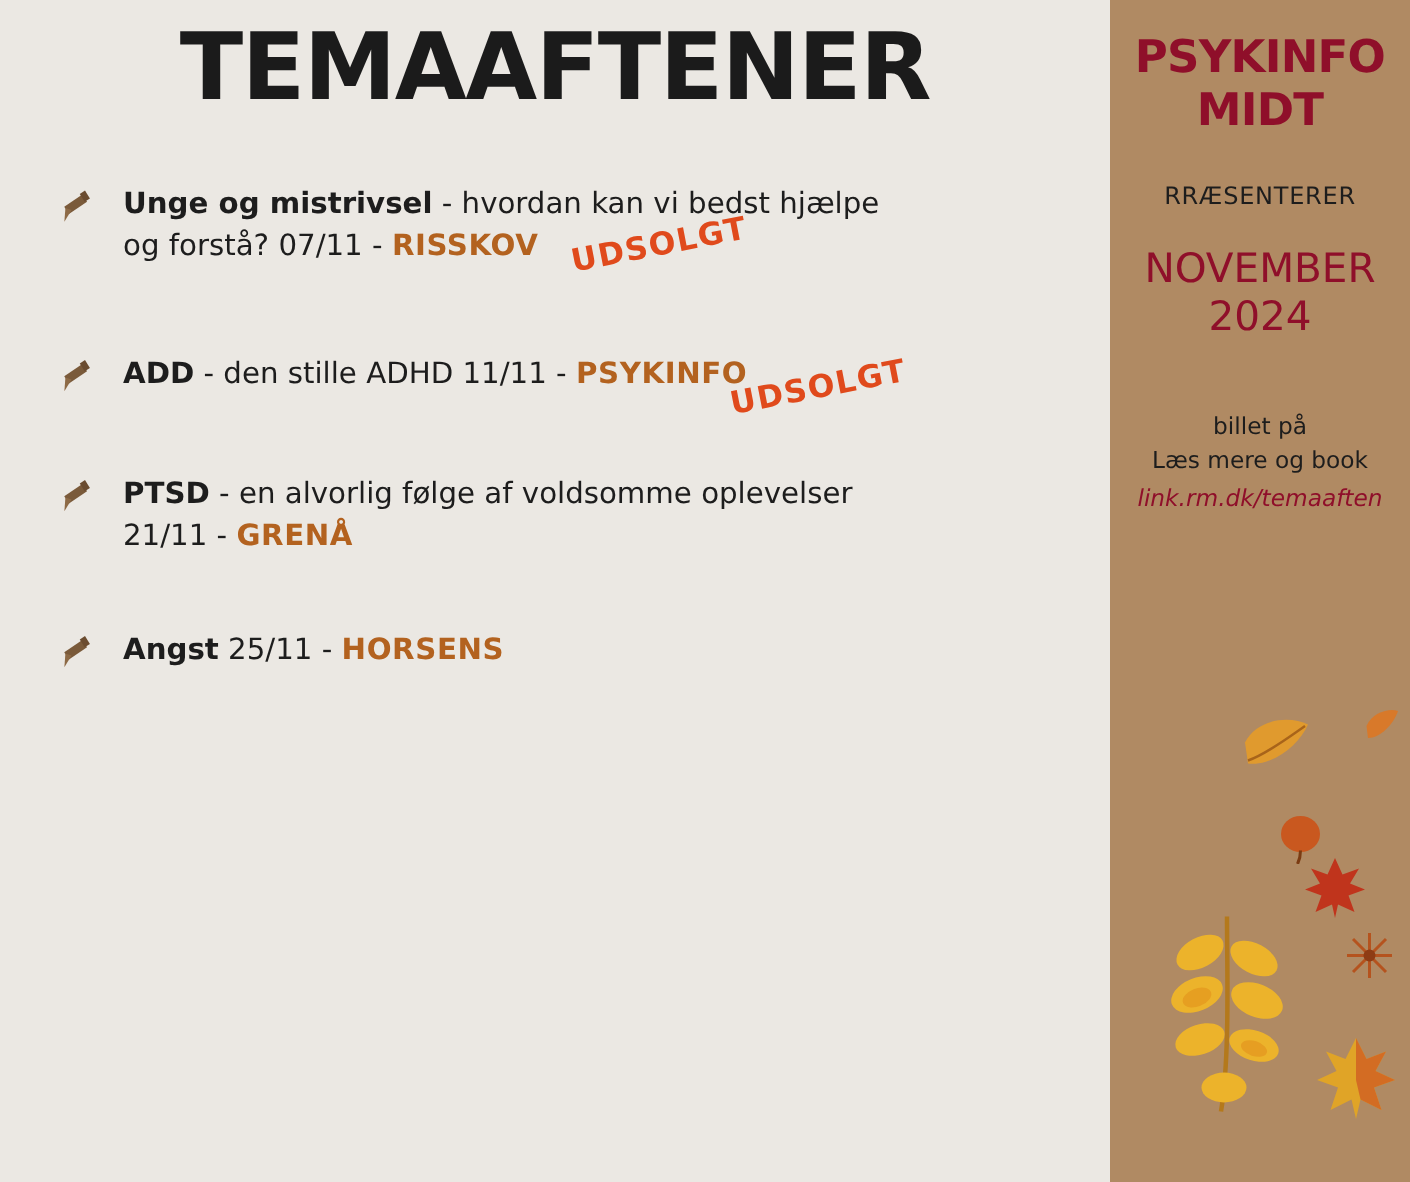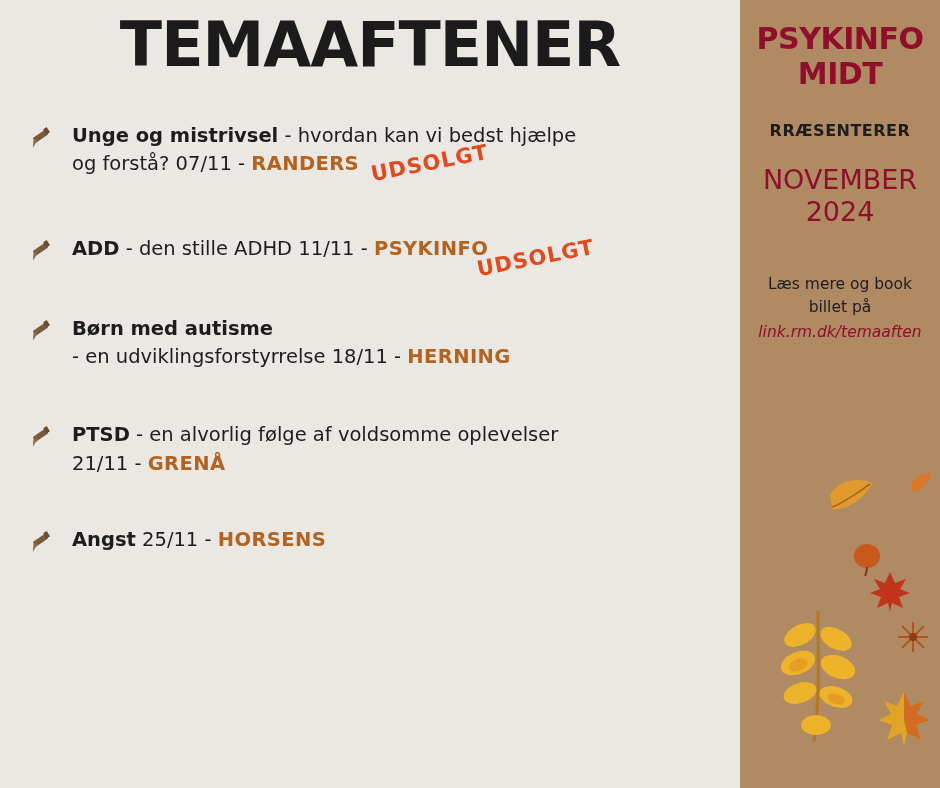--- a/index.html
+++ b/index.html
@@ -34,21 +34,21 @@
     font-size: 62px;
     letter-spacing: -1px;
     color: #1b1b1b;
     text-align: center;
     margin: 14px 0 0 0;
     padding: 0 10px;
     line-height: 1.0;
   }
   .events {
     margin-top: 46px;
-    padding-left: 26px;
+    padding-left: 36px;
   }
   .event {
     position: relative;
     padding-left: 46px;
     margin-bottom: 44px;
     font-size: 19.5px;
     color: #1d1d1d;
     line-height: 1.45;
   }
   .event.e1 { margin-bottom: 56px; }
@@ -96,21 +96,21 @@
     margin-top: 22px;
     font-size: 30px;
     font-weight: bold;
     color: #8f0f2a;
     line-height: 1.15;
     letter-spacing: -0.5px;
   }
   .side-presents {
     margin-top: 30px;
     font-size: 16px;
-    font-weight: bold;
+    font-weight: normal;
     color: #1d1d1d;
     letter-spacing: 0.5px;
   }
   .side-month {
     margin-top: 24px;
     font-size: 27px;
     font-weight: normal;
     color: #8f0f2a;
     line-height: 1.2;
   }
@@ -154,51 +154,38 @@
         <span class="pin">
           <svg width="28" height="26" viewBox="0 0 28 26">
             <g transform="rotate(-18 14 13)">
               <path d="M5 11 L19 7 L20.5 12.5 L6.5 16.5 Z" fill="#7a5a3a"></path>
               <path d="M17.5 6 L21.5 5 L23 11 L19 12 Z" fill="#6b4c30"></path>
               <path d="M5.5 12 L2 20.5 L9 14.5 Z" fill="#8d6a46"></path>
             </g>
           </svg>
         </span>
         <span class="bold">Unge og mistrivsel</span><span> - hvordan kan vi bedst hjælpe</span>
-        <span class="line2"><span>og forstå? 07/11 - </span><span class="place">RANDERS</span></span>
+        <span class="line2"><span>og forstå? 07/11 - </span><span class="place">RISSKOV</span></span>
         <span class="sold sold-1">UDSOLGT</span>
       </div>
 
       <div class="event e2">
         <span class="pin">
           <svg width="28" height="26" viewBox="0 0 28 26">
             <g transform="rotate(-18 14 13)">
               <path d="M5 11 L19 7 L20.5 12.5 L6.5 16.5 Z" fill="#7a5a3a"></path>
               <path d="M17.5 6 L21.5 5 L23 11 L19 12 Z" fill="#6b4c30"></path>
               <path d="M5.5 12 L2 20.5 L9 14.5 Z" fill="#8d6a46"></path>
             </g>
           </svg>
         </span>
         <span class="bold">ADD</span><span> - den stille ADHD 11/11 - </span><span class="place">PSYKINFO</span>
         <span class="sold sold-2">UDSOLGT</span>
       </div>
 
-      <div class="event e3">
-        <span class="pin">
-          <svg width="28" height="26" viewBox="0 0 28 26">
-            <g transform="rotate(-18 14 13)">
-              <path d="M5 11 L19 7 L20.5 12.5 L6.5 16.5 Z" fill="#7a5a3a"></path>
-              <path d="M17.5 6 L21.5 5 L23 11 L19 12 Z" fill="#6b4c30"></path>
-              <path d="M5.5 12 L2 20.5 L9 14.5 Z" fill="#8d6a46"></path>
-            </g>
-          </svg>
-        </span>
-        <span class="bold">Børn med autisme</span>
-        <span class="line2"><span> - en udviklingsforstyrrelse 18/11 - </span><span class="place">HERNING</span></span>
-      </div>
 
       <div class="event e4">
         <span class="pin">
           <svg width="28" height="26" viewBox="0 0 28 26">
             <g transform="rotate(-18 14 13)">
               <path d="M5 11 L19 7 L20.5 12.5 L6.5 16.5 Z" fill="#7a5a3a"></path>
               <path d="M17.5 6 L21.5 5 L23 11 L19 12 Z" fill="#6b4c30"></path>
               <path d="M5.5 12 L2 20.5 L9 14.5 Z" fill="#8d6a46"></path>
             </g>
           </svg>
@@ -229,22 +216,22 @@
       <div>PSYKINFO</div>
       <div>MIDT</div>
     </div>
 
     <div class="side-presents">RRÆSENTERER</div>
 
     <div class="side-month">NOVEMBER</div>
     <div class="side-year">2024</div>
 
     <div class="side-book">
+      <div>billet på</div>
       <div>Læs mere og book</div>
-      <div>billet på</div>
       <a class="side-link" href="#">link.rm.dk/temaaften</a>
     </div>
 
     <svg class="leaf" style="left:86px; top:475px;" width="50" height="40" viewBox="0 0 50 40">
       <path d="M4 20 C12 4 34 2 46 8 C40 22 22 36 6 34 Z" fill="#e09a2e"></path>
       <path d="M6 32 C18 28 34 16 44 9" stroke="#a8641a" stroke-width="1.6" fill="none"></path>
     </svg>
     <svg class="leaf" style="left:168px; top:470px;" width="26" height="26" viewBox="0 0 26 26">
       <path d="M3 14 C7 5 18 2 24 4 C21 13 12 22 4 22 Z" fill="#d8792a"></path>
     </svg>

